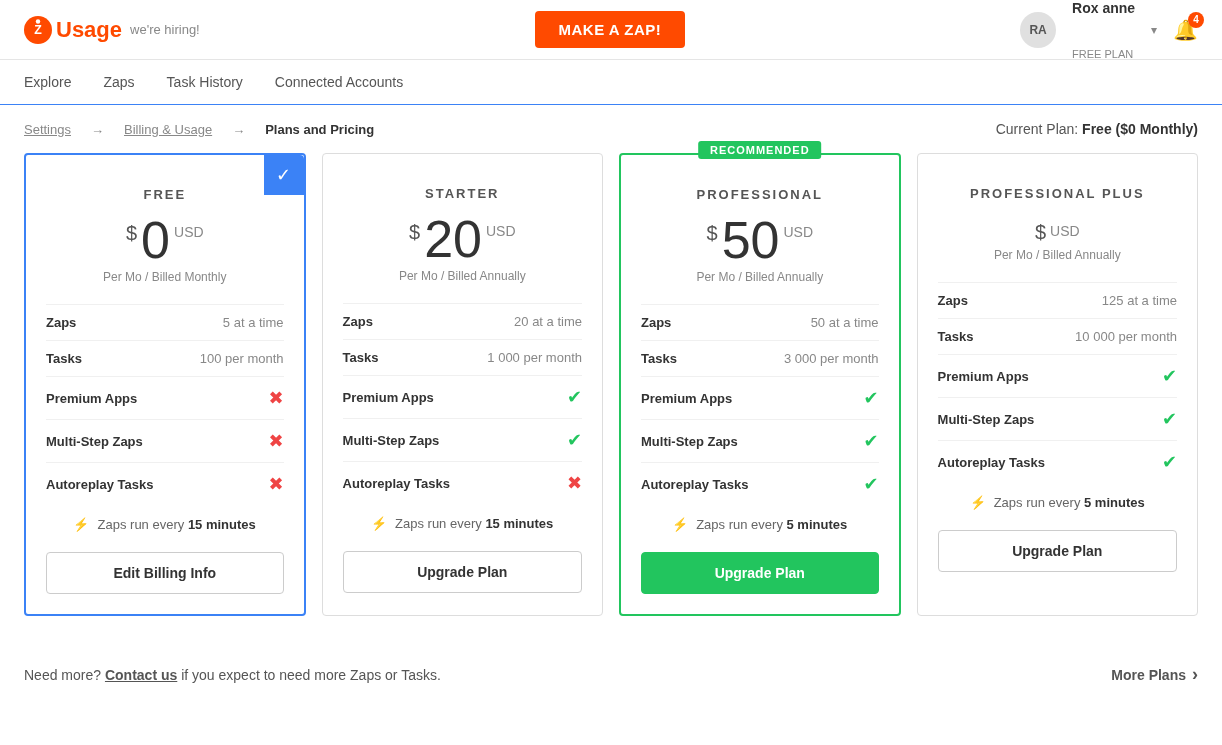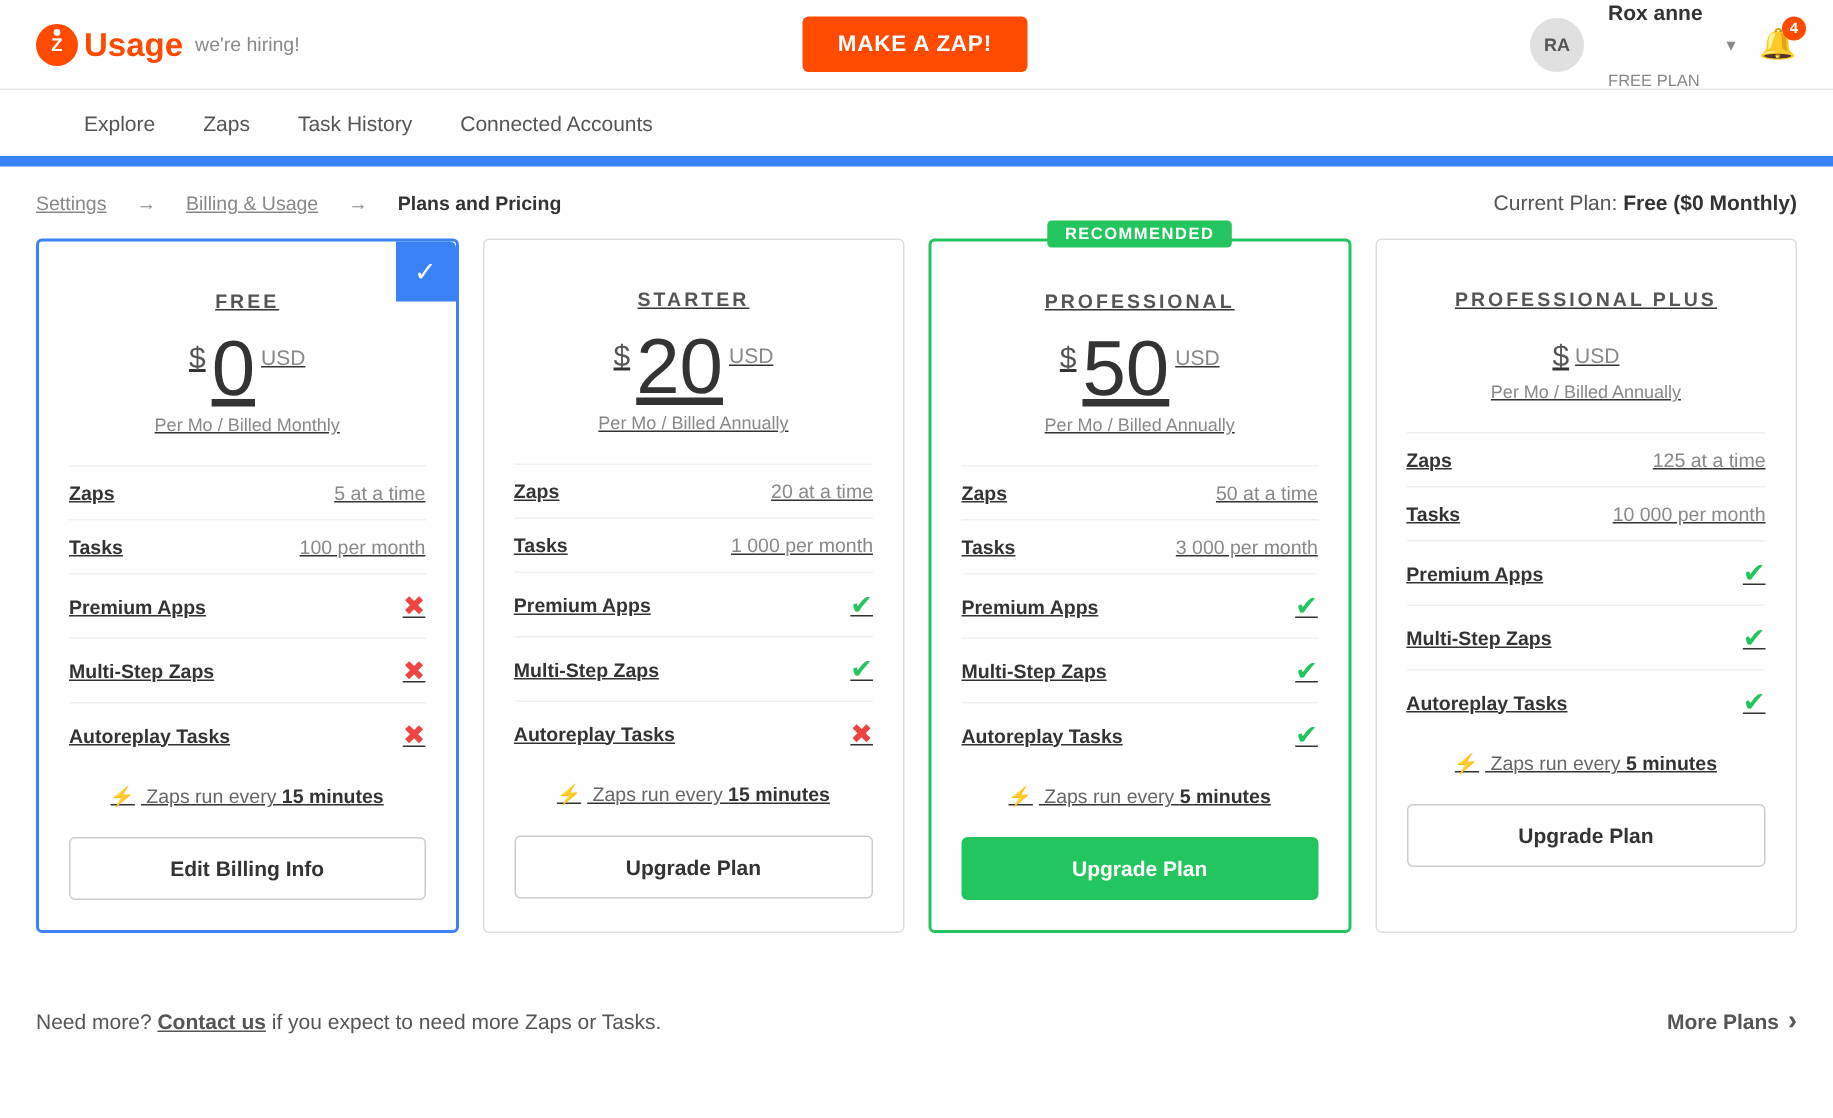--- a/index.html
+++ b/index.html
@@ -13,34 +13,34 @@
     .header-right { display: flex; align-items: center; gap: 16px; }
     .user-avatar { background: #e0e0e0; border-radius: 50%; width: 36px; height: 36px; display: flex; align-items: center; justify-content: center; font-size: 12px; font-weight: bold; color: #555; }
     .user-info { display: flex; flex-direction: column; gap: 32px; }
     .user-name { font-weight: bold; font-size: 14px; }
     .user-plan { font-size: 11px; color: #888; }
     .chevron-icon { color: #888; font-size: 12px; }
     .notification-bell { position: relative; font-size: 20px; color: #555; cursor: pointer; }
     .notification-badge { position: absolute; top: -6px; right: -6px; background: #ff4a00; color: #fff; border-radius: 50%; width: 16px; height: 16px; font-size: 10px; display: flex; align-items: center; justify-content: center; font-weight: bold; }
 
     
-    .nav { display: flex; padding: 0 40px; border-bottom: 7px solid #3b82f6; }
+    .nav { display: flex; padding: 0 8px; border-bottom: 1px solid #3b82f6; }
     .nav-item { padding: 14px 16px; font-size: 14px; color: #555; cursor: pointer; text-decoration: none; }
 
     
     .breadcrumb-bar { display: flex; justify-content: space-between; align-items: center; padding: 16px 24px; }
     .breadcrumb { display: flex; align-items: flex-end; gap: 20px; font-size: 13px; color: #888; }
     .breadcrumb a { color: #888; text-decoration: underline; cursor: pointer; }
     .breadcrumb .current { color: #333; font-weight: bold; }
     .current-plan { font-size: 14px; color: #555; }
     .current-plan strong { color: #333; }
 
     
     .plans-container { display: flex; gap: 0; padding: 0 24px 24px; justify-content: center; }
-    .plan-card { border: 1px solid #ddd; border-radius: 4px; width: 296px; padding: 24px 20px 20px; position: relative; background: #fff; text-decoration: underline; }
+    .plan-card { border: 1px solid #ddd; border-radius: 4px; width: 296px; padding: 24px 20px 20px; position: relative; background: #fff; }
     .plan-card.active { border: 2px solid #3b82f6; }
     .plan-card.recommended { border: 2px solid #22c55e; }
     .plan-card + .plan-card { margin-left: 16px; }
 
     .check-badge { position: absolute; top: 0; right: 0; background: #3b82f6; width: 40px; height: 40px; display: flex; align-items: center; justify-content: center; color: #fff; font-size: 18px; border-radius: 0 4px 0 0; }
     .recommended-badge { position: absolute; top: -14px; left: 50%; transform: translateX(-50%); background: #22c55e; color: #fff; font-size: 11px; font-weight: bold; padding: 3px 12px; border-radius: 3px; letter-spacing: 1px; white-space: nowrap; }
 
     .plan-name { text-align: center; font-size: 13px; font-weight: bold; letter-spacing: 2px; color: #555; margin-bottom: 12px; margin-top: 8px; }
     .plan-price { display: flex; align-items: flex-start; justify-content: center; gap: 4px; margin-bottom: 4px; }
     .price-dollar { font-size: 20px; color: #555; margin-top: 8px; }

